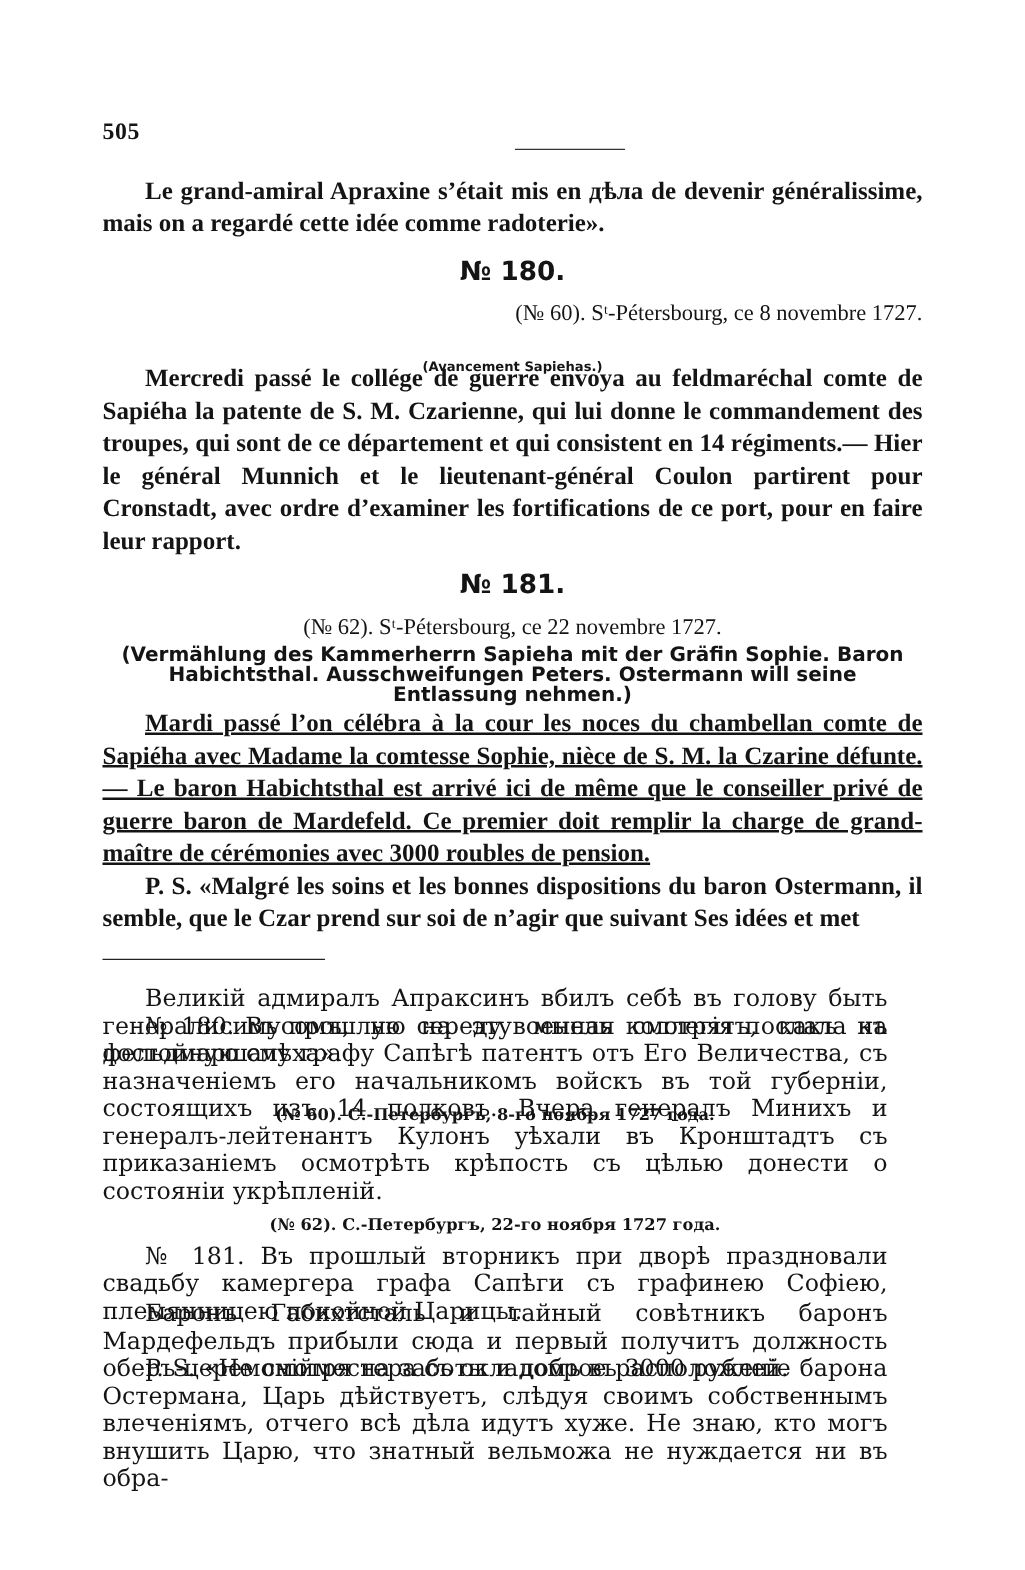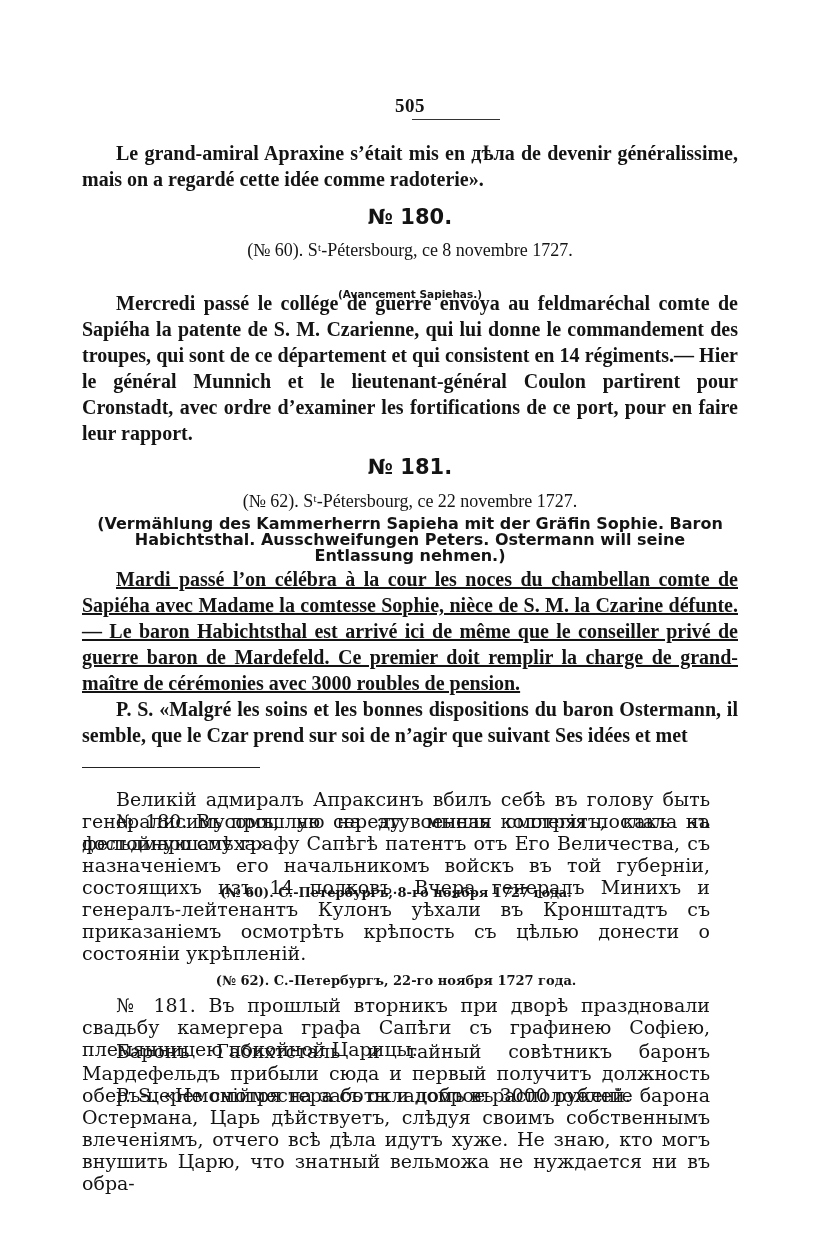--- a/index.html
+++ b/index.html
@@ -1,20 +1,20 @@
 <!DOCTYPE html>
 <html><head>
 <meta charset="utf-8">
 <style>
   html, body { margin: 0; padding: 0; background: #ffffff; }
   body { width: 820px; height: 1256px; position: relative; overflow: hidden;
          font-family: "Liberation Serif", "DejaVu Serif", serif; color: #141414; }
   .page { position: absolute; left: 82px; top: 0; width: 656px; }
 
-  .pagenum { position: absolute; left: 0; width: 656px; top: 95px; text-align: center;
+  .pagenum { position: absolute; left: 0; width: 656px; top: 95px; text-align: left;
              font-size: 19px; font-weight: bold; letter-spacing: 0.5px; }
   .pagerule { position: absolute; left: 330px; top: 119px; width: 88px; height: 1px; background: #333; }
 
   .p { position: absolute; left: 0; width: 656px; font-size: 20px; line-height: 26px;
        font-weight: bold; text-align: justify; }
   .indent { text-indent: 34px; }
   .center { text-align: center; }
   .heading { font-family: "DejaVu Sans", sans-serif; font-weight: bold; font-size: 21px; }
   .dateline { font-weight: normal; font-size: 18px; }
   .subject { font-family: "DejaVu Sans", sans-serif; font-size: 10.5px; font-weight: bold; line-height: 16px; text-align: center; }
@@ -29,21 +29,21 @@
 <body>
 
 <div class="page">
 
   <div class="pagenum">505</div>
   <div class="pagerule"></div>
 
   <div class="p indent lastline" style="top:140px;">Le grand-amiral Apraxine s’était mis en дѣла de devenir généralissime, mais on a regardé cette idée comme radoterie».</div>
 
   <div class="p center heading" style="top:204px;">№ 180.</div>
-  <div class="p center dateline" style="top:237px;">(№ 60).   Sᵗ-Pétersbourg, ce 8 novembre 1727.</div>
+  <div class="p center dateline" style="top:237px;text-align:right;">(№ 60).   Sᵗ-Pétersbourg, ce 8 novembre 1727.</div>
   <div class="p subject" style="top:270px;margin-top:16px;">(Avancement Sapiehas.)</div>
 
   <div class="p indent lastline" style="top:290px;">Mercredi passé le collége de guerre envoya au feldmaréchal comte de Sapiéha la patente de S. M. Czarienne, qui lui donne le commandement des troupes, qui sont de ce département et qui consistent en 14 régiments.— Hier le général Munnich et le lieutenant-général Coulon partirent pour Cronstadt, avec ordre d’examiner les fortifications de ce port, pour en faire leur rapport.</div>
 
   <div class="p center heading" style="top:454px;">№ 181.</div>
   <div class="p center dateline" style="top:488px;">(№ 62).   Sᵗ-Pétersbourg, ce 22 novembre 1727.</div>
   <div class="p subject" style="top:516px; font-size:16px; padding:0 6px; box-sizing:border-box;">(Vermählung des Kammerherrn Sapieha mit der Gräfin Sophie. Baron Habichtsthal. Ausschweifungen Peters. Ostermann will seine Entlassung nehmen.)</div>
 
   <div class="p indent lastline" style="top:566px;text-decoration:underline;">Mardi passé l’on célébra à la cour les noces du chambellan comte de Sapiéha avec Madame la comtesse Sophie, nièce de S. M. la Czarine défunte. — Le baron Habichtsthal est arrivé ici de même que le conseiller privé de guerre baron de Mardefeld. Ce premier doit remplir la charge de grand-maître de cérémonies avec 3000 roubles de pension.</div>
   <div class="p indent" style="top:696px;">P. S. «Malgré les soins et les bonnes dispositions du baron Ostermann, il semble, que le Czar prend sur soi de n’agir que suivant Ses idées et met</div>

